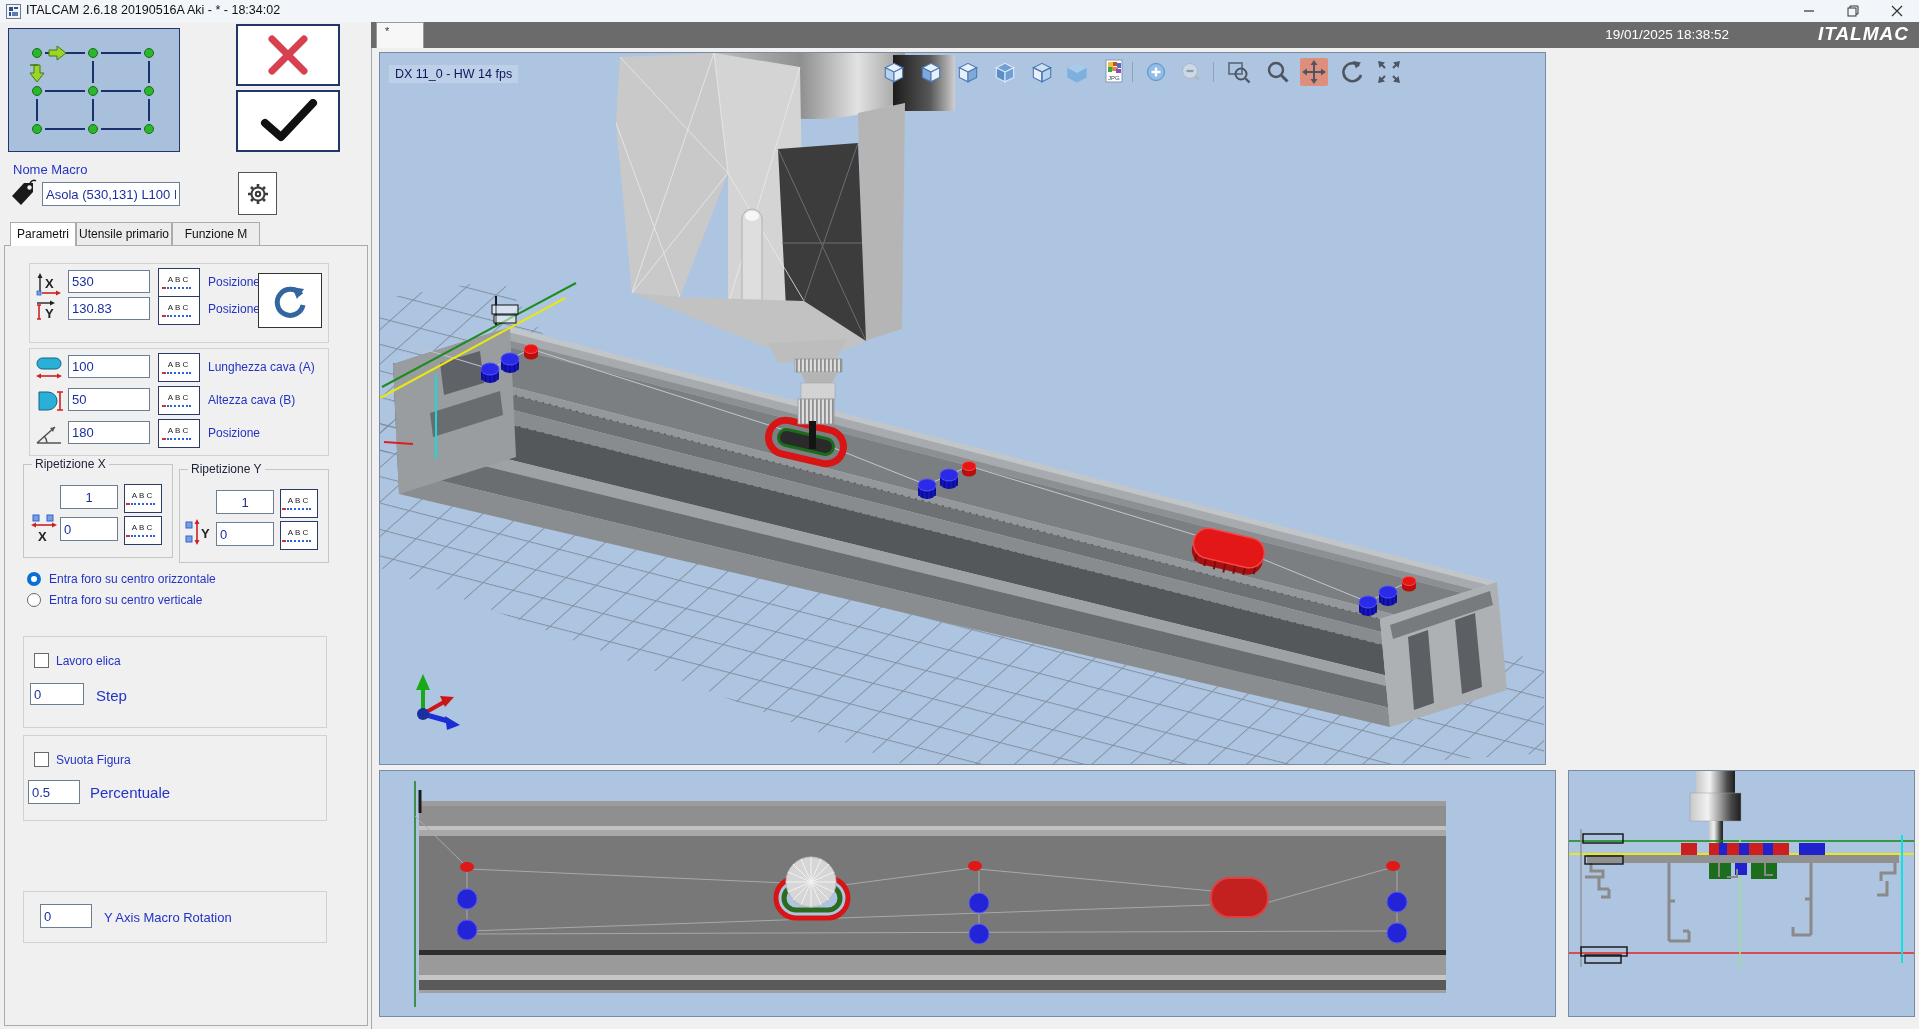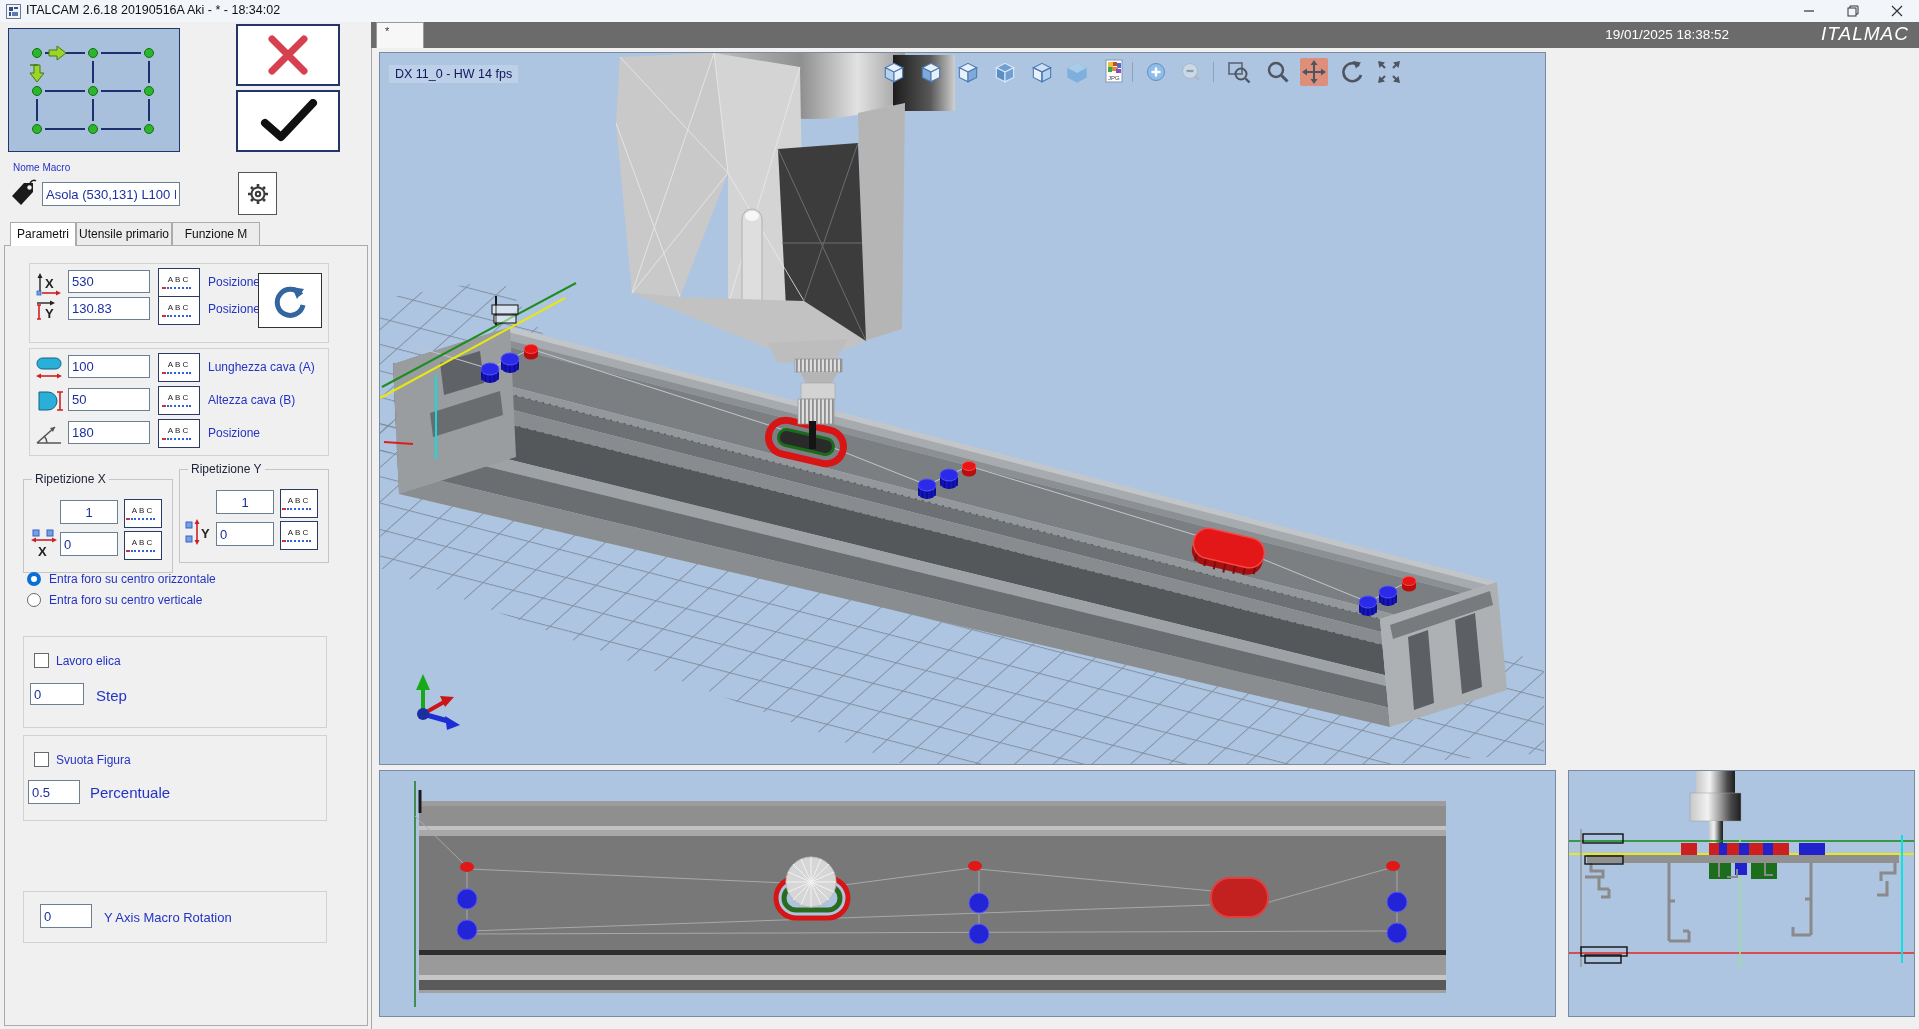--- a/index.html
+++ b/index.html
@@ -32,21 +32,21 @@
   .radio.sel{border:4px solid #0a6ed6;}
   .cb{position:absolute;width:15px;height:15px;box-sizing:border-box;background:#fff;border:1px solid #66696e;cursor:pointer;}
   .cb.checked{background:#0a6ed6;border-color:#0a6ed6;}
   .cb.checked::after{content:"";position:absolute;left:3px;top:3px;width:7px;height:4px;
        border-left:2px solid #fff;border-bottom:2px solid #fff;transform:rotate(-45deg);}
   
   .tabstrip{left:371px;top:22px;width:1548px;height:26px;background:#6b6b6b;}
   .vtab{left:5px;top:0;width:48px;height:26px;background:#f7f7f7;border:1px solid #9a9a9a;border-bottom:none;
         box-sizing:border-box;font-size:11px;color:#333;padding:2px 0 0 8px;cursor:pointer;}
   .dt{color:#fff;font-size:13.5px;}
-  .brand{color:#fff;font-size:19px;font-weight:normal;letter-spacing:1px;font-style:italic;}
+  .brand{color:#fff;font-size:19px;font-weight:bold;letter-spacing:1px;font-style:italic;}
   .vp{position:absolute;background:#aec5e2;border:1px solid #7a8aa0;box-sizing:border-box;overflow:hidden;}
   .chip{position:absolute;left:9px;top:12px;background:#bcd0e8;color:#15155e;font-size:12.5px;padding:2px 6px;}
   .tbtn{position:absolute;top:5px;width:28px;height:28px;display:flex;align-items:center;justify-content:center;cursor:pointer;border-radius:2px;}
   .tbtn.hl{background:#de8f7c;}
   .tsep{position:absolute;top:9px;width:1px;height:20px;background:#8fa3b8;}
   svg{display:block;}
 </style>
 </head>
 <body>
 
@@ -109,21 +109,21 @@
       <svg width="56" height="40" viewBox="0 0 56 40">
           <path d="M12,4 L44,36 M44,4 L12,36" stroke="#d6404f" stroke-width="7" stroke-linecap="round"></path>
         </svg>
     </div>
     <div class="abs bigbtn" style="left:236px;top:68px">
       <svg width="70" height="44" viewBox="0 0 70 44">
           <path d="M12,24 L28,38 L60,4" stroke="#111" stroke-width="8" fill="none" stroke-linecap="round" stroke-linejoin="round"></path>
         </svg>
     </div>
 
-    <div class="abs bluelbl" style="left:13px;top:140px;font-size:10px">Nome Macro</div>
+    <div class="abs bluelbl" style="left:13px;top:140px;font-size:13px">Nome Macro</div>
     <svg class="abs" style="left:8px;top:156px" width="30" height="30" viewBox="0 0 30 30">
       <path d="M4,18 L16,5 h9 v9 L13,27 z" fill="#1a1a1a"></path>
       <circle cx="21.5" cy="9.5" r="2.2" fill="#f0f0f0"></circle>
       <path d="M22,5 q3,-4 6,-2" stroke="#1a1a1a" stroke-width="1.5" fill="none"></path>
     </svg>
     <input class="inp" style="left: 42px; top: 160px; width: 138px; height: 24px;" value="Asola (530,131) L100 D50 H-">
     <div class="abs" style="left:238px;top:150px;width:37px;height:41px;background:#fff;border:1px solid #555;display:flex;align-items:center;justify-content:center;cursor:pointer">
       <svg width="26" height="26" viewBox="0 0 26 26">
         <g fill="none" stroke="#3a3a3a" stroke-width="2">
           <circle cx="13" cy="13" r="6.5"></circle>
@@ -214,21 +214,21 @@
           <path d="M21,6 l-5,1 l3,4 z" fill="#555"></path>
         </svg>
         <input class="inp" style="left: 38px; top: 72px; width: 82px; height: 23px;" value="180">
         <div class="abc-btn" style="left:128px;top:70px">
           <span class="abc-txt">ABC</span>
             <span class="abc-line"></span>
         </div>
         <div class="abs bluelbl" style="left:178px;top:77px">Posizione</div>
       </div>
 
-      <div class="gb2" style="left:18px;top:233px;width:148px;height:92px">
+      <div class="gb2" style="left:18px;top:218px;width:148px;height:92px">
         <span class="legend">Ripetizione X</span>
         <input class="inp" style="left: 36px; top: 20px; width: 58px; height: 24px; text-align: center;" value="1">
         <div class="abc-btn" style="left:100px;top:19px;width:36px">
           <span class="abc-txt">ABC</span>
             <span class="abc-line"></span>
         </div>
         <svg class="abs" style="left:6px;top:48px" width="28" height="30" viewBox="0 0 28 30">
           <rect x="3" y="2" width="6" height="6" fill="#7aa0d8" stroke="#2f62d8"></rect>
           <rect x="17" y="2" width="6" height="6" fill="#7aa0d8" stroke="#2f62d8"></rect>
           <path d="M3,12 h20" stroke="#cc2222" stroke-width="1.6"></path>

